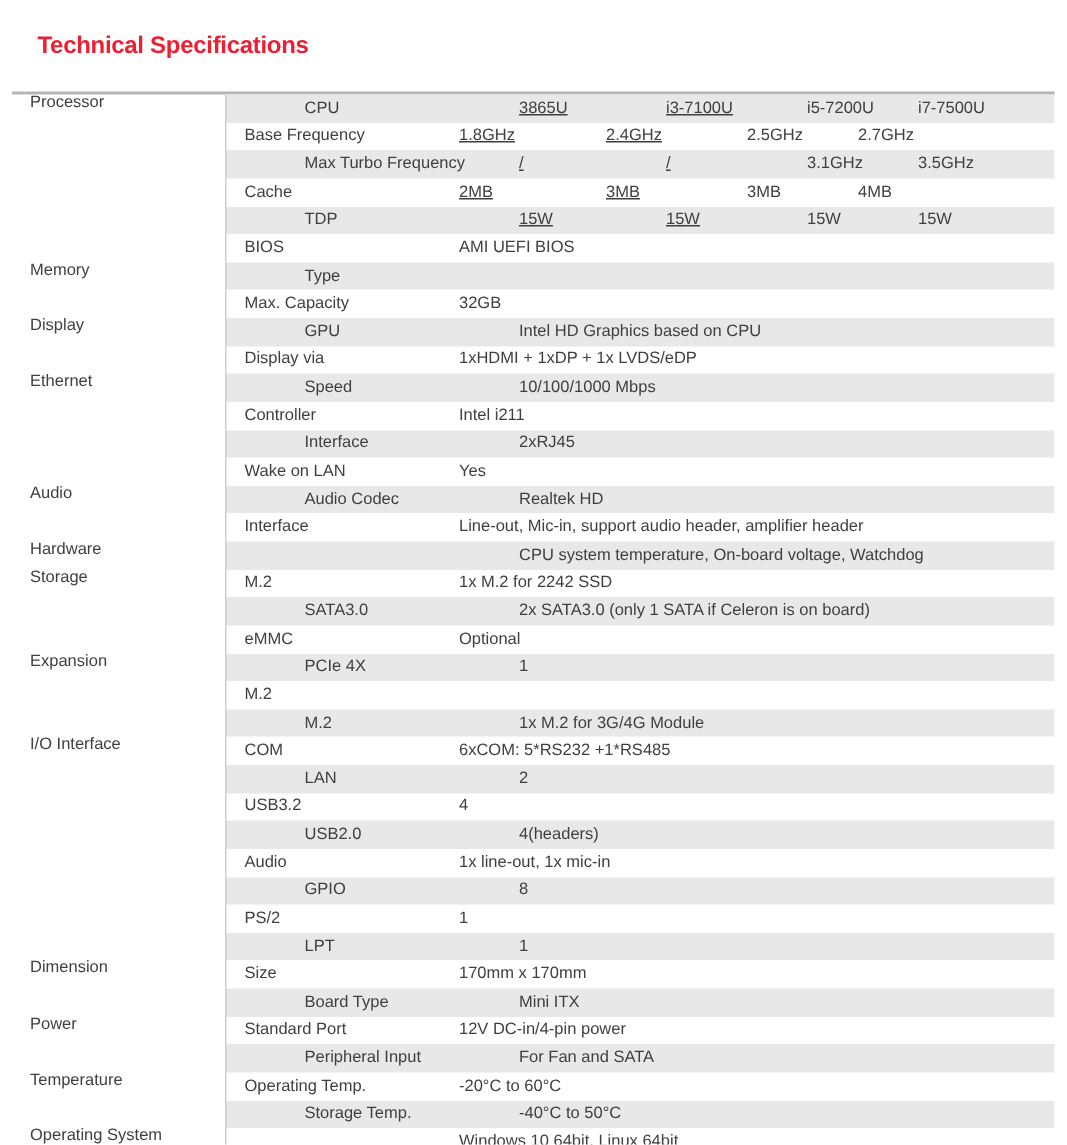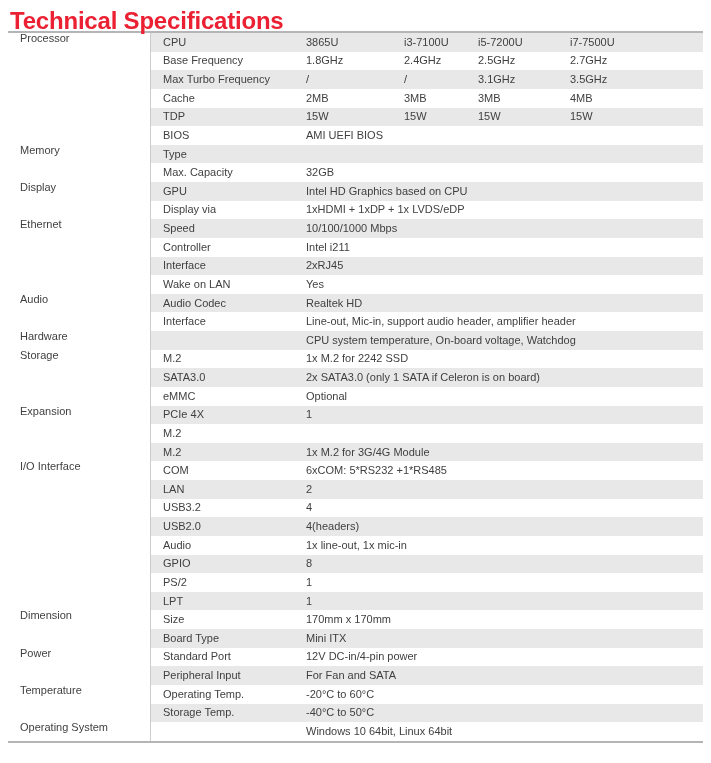--- a/index.html
+++ b/index.html
@@ -10,23 +10,23 @@
     --text:#3f3f3f;
   }
   html,body{margin:0;padding:0;background:#ffffff;}
   body{
     width:711px;height:763px;overflow:hidden;
     font-family:"Liberation Sans", sans-serif;
     -webkit-font-smoothing:antialiased;
   }
   .page{position:relative;width:711px;height:763px;}
   .title{
-    margin:0;
+    margin:15px;
     padding:7px 0 0 10px;
-    font-size:24px;
+    font-size:16px;
     font-weight:bold;
     letter-spacing:-0.2px;
     color:var(--title-red);
     height:31px;
     box-sizing:border-box;
     border-radius:12px;
   }
   .spec-table{
     margin:0 8px;
     border-top:2px solid var(--rule);
@@ -49,34 +49,34 @@
   }
   .right{
     flex:1;
     height:100%;
     display:flex;
     align-items:center;
     border-left:1px solid var(--divider);
     box-sizing:border-box;
     min-width:0;
   }
-  .row.shaded .right{background:var(--stripe);}
+  .row.shaded .right{background:var(--stripe);padding-left:40px;}
   .lab{
     width:155px;
     flex:none;
     padding-left:12px;
     box-sizing:border-box;
     white-space:nowrap;
     overflow:hidden;
   }
   .val{white-space:nowrap;overflow:hidden;box-sizing:border-box;}
-  .val.c0{width:98px;flex:none;}
-  .val.c1{width:74px;flex:none;}
+  .val.c0{width:98px;flex:none;text-decoration:underline;}
+  .val.c1{width:94px;flex:none;text-decoration:underline;}
   .val.c2{width:74px;flex:none;}
-  .val.c3{flex:1;margin-left:18px;}
+  .val.c3{flex:1;}
   .val.span{flex:1;}
 </style>
 </head>
 <body>
 
 <div class="page">
   <h1 class="title">Technical Specifications</h1>
   <div class="spec-table">
       <div class="row shaded">
         <div class="cat">Processor</div>

